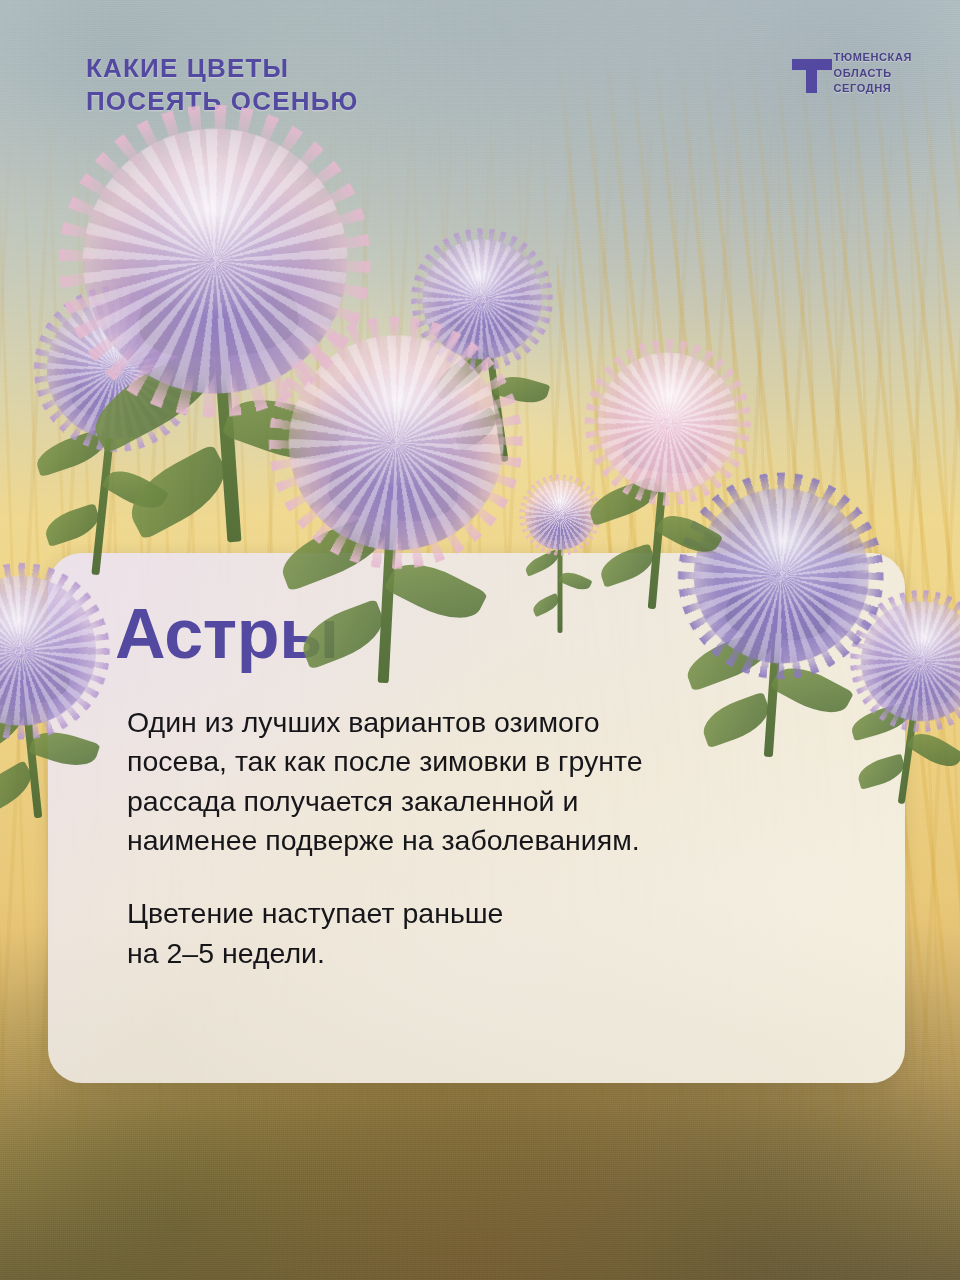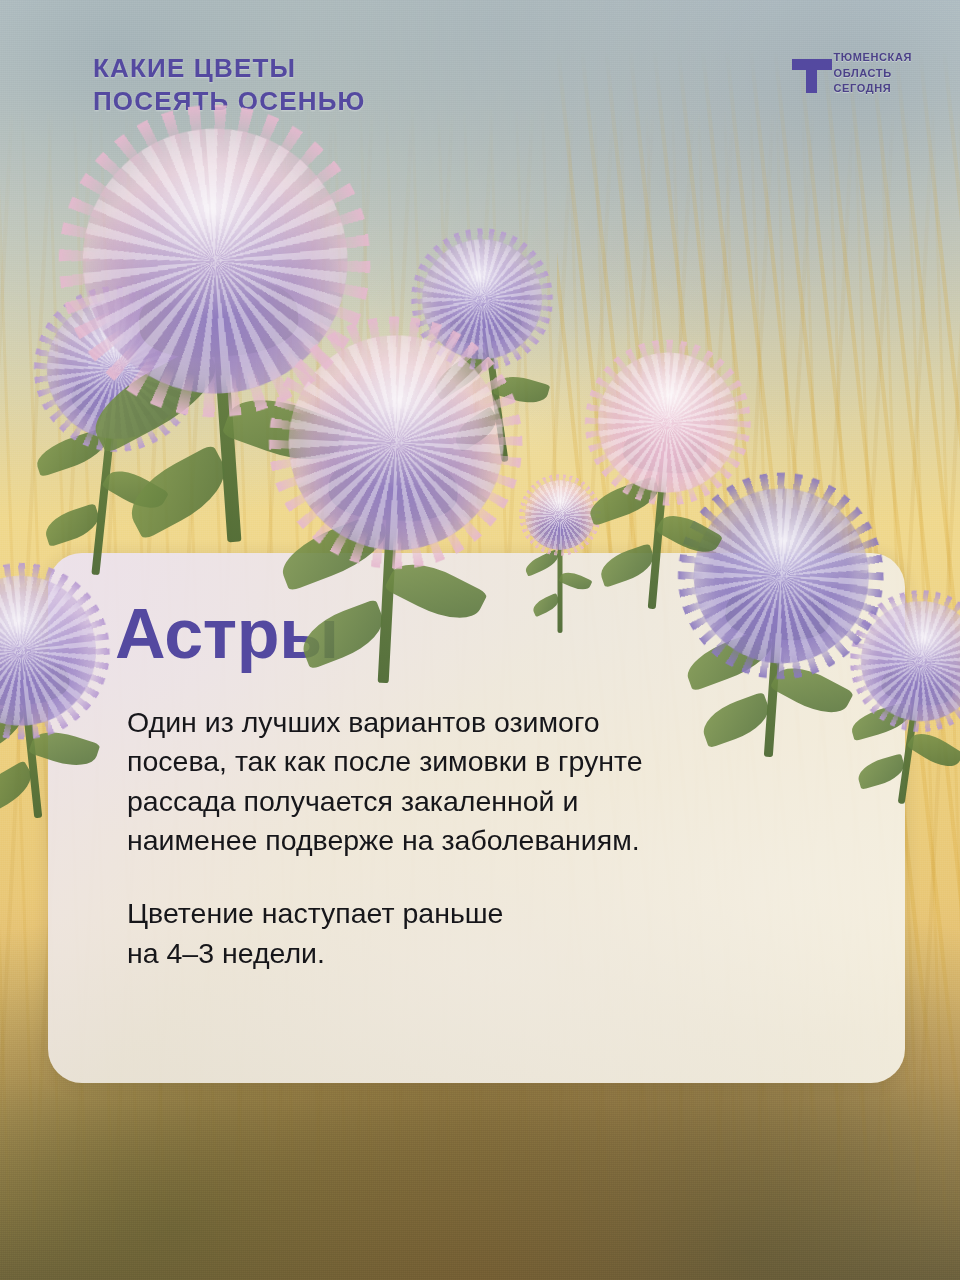--- a/index.html
+++ b/index.html
@@ -116,21 +116,21 @@
     border-radius:60% 10% 60% 10%;
   }
   .sepal{
     position:absolute;
     background:linear-gradient(180deg, rgba(112,138,70,.95), rgba(84,112,58,.92));
     border-radius:50% 50% 40% 40%;
   }
 
   
   .headline{
-    position:absolute;left:93px;top:52px;
+    position:absolute;left:86px;top:52px;
     color:#5449a0;
     font-size:26px;font-weight:bold;line-height:1.28;
     letter-spacing:.045em;
     text-transform:uppercase;
     text-shadow:0 1px 2px rgba(255,255,255,.35);
     white-space:pre-line;
   }
 
   .logo{position:absolute;right:48px;top:50px;display:flex;align-items:flex-start;}
   .logo-mark{
@@ -308,18 +308,18 @@
   <div class="card">
     <div class="card-frost"></div>
     <div class="card-inner">
       <h1 class="card-title">Астры</h1>
       <div class="card-body" id="card-body">
           <div class="para">Один из лучших вариантов озимого
 посева, так как после зимовки в грунте
 рассада получается закаленной и
 наименее подверже на заболеваниям.</div>
           <div class="para">Цветение наступает раньше
-на 4–3 недели.</div>
+на 2–5 недели.</div>
         </div>
     </div>
   </div>
 
 </div>
 
 </body></html>

